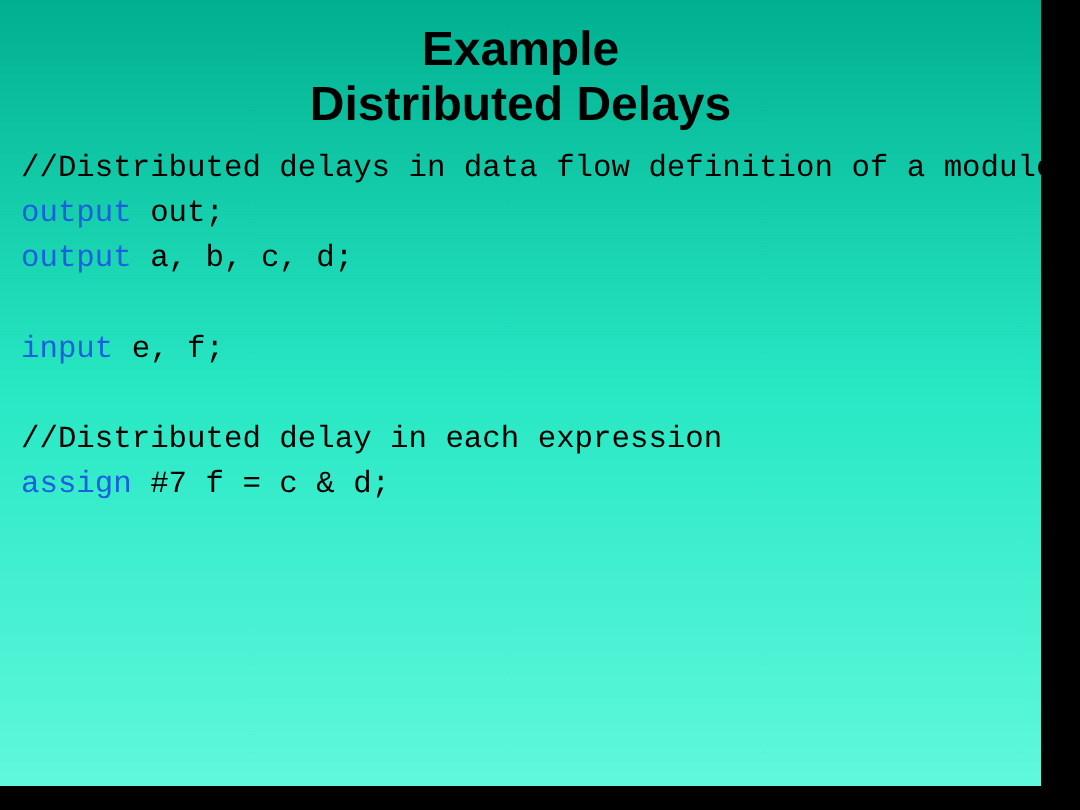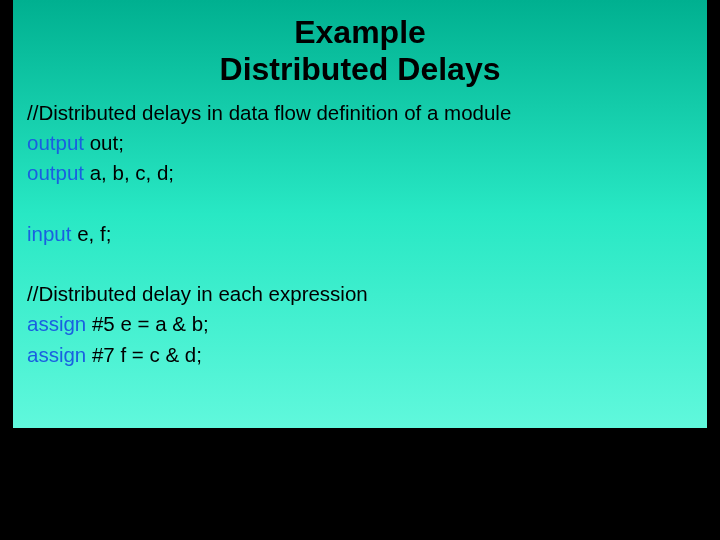--- a/index.html
+++ b/index.html
@@ -7,41 +7,41 @@
     padding: 0;
     width: 720px;
     height: 540px;
     background: #000;
     font-family: Arial, Helvetica, sans-serif;
     overflow: hidden;
   }
   .slide {
     position: absolute;
     top: 0;
-    left: 13px;
+    left: 0;
     width: 694px;
-    height: 428px;
+    height: 524px;
     background: linear-gradient(180deg, #00b090 0%, #28e8c4 50%, #60f8dc 100%);
     box-sizing: border-box;
   }
   .title-block {
     text-align: center;
     color: #000;
     font-weight: bold;
     font-size: 32px;
     line-height: 1.15;
     padding-top: 14px;
     padding-bottom: 10px;
   }
   .code {
     padding-left: 14px;
     font-size: 20.5px;
     line-height: 1.48;
     color: #000;
-    font-family: Liberation Sans, sans-serif;
+    font-family: Liberation Mono, monospace;
   }
   .code .row {
     white-space: pre;
   }
   .kw {
     color: #1a5fe0;
   }
   .blank {
     height: 30px;
   }
@@ -56,16 +56,15 @@
   </div>
 
   <div class="code">
     <div class="row">//Distributed delays in data flow definition of a module</div>
     <div class="row"><span class="kw">output</span><span> out;</span></div>
     <div class="row"><span class="kw">output</span><span> a, b, c, d;</span></div>
     <div class="blank"></div>
     <div class="row"><span class="kw">input</span><span> e, f;</span></div>
     <div class="blank"></div>
     <div class="row">//Distributed delay in each expression</div>
-    <div class="row"><span class="kw">assign</span><span> #5 e = a &amp; b;</span></div>
     <div class="row"><span class="kw">assign</span><span> #7 f = c &amp; d;</span></div>
   </div>
 </div>
 
 </body></html>

